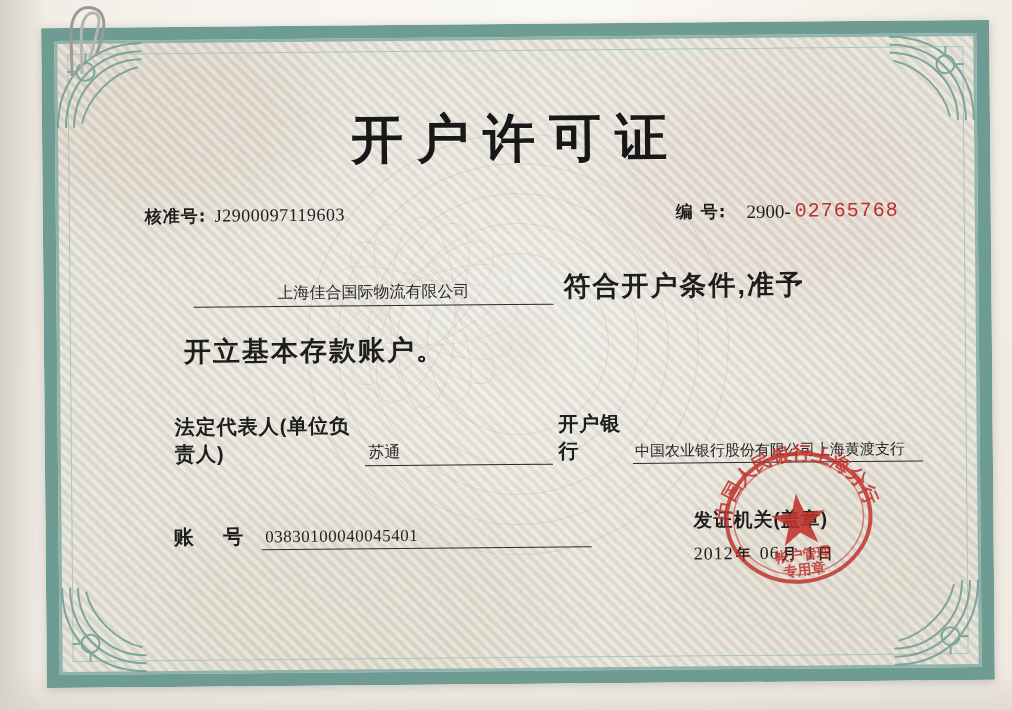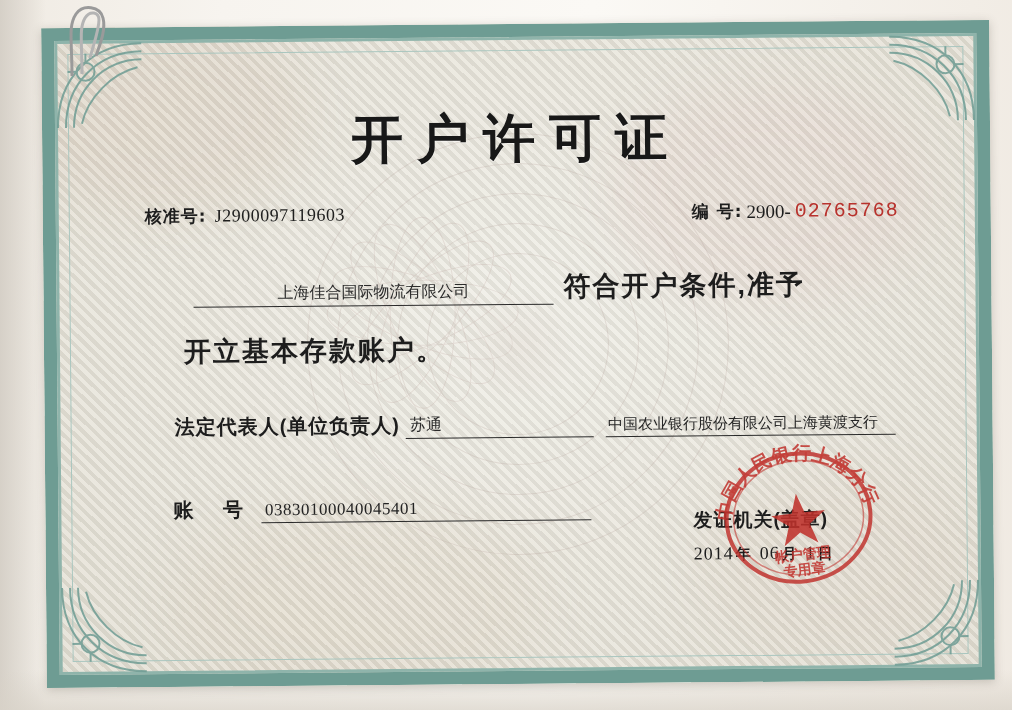--- a/index.html
+++ b/index.html
@@ -181,20 +181,21 @@
   .serial-wrap { display: flex; align-items: flex-end; gap: 4px; }
   .serial-red {
     color: #b8322d;
     font-family: "Liberation Mono", monospace;
     font-size: 20px;
     letter-spacing: 1px;
   }
   .serial-prefix {
     font-family: "Liberation Serif", serif;
     font-size: 19px;
+    margin-left: 16px;
   }
 
   .para1 {
     margin-top: 44px;
     padding-left: 100px;
     padding-right: 40px;
     display: flex;
     align-items: flex-end;
     font-size: 27px;
     font-weight: bold;
@@ -451,36 +452,37 @@
         <span>符合开户条件,准予</span>
       </div>
 
       <div class="para2">开立基本存款账户。</div>
 
       <div class="row-rep">
         <span>法定代表人(单位负责人)</span>
         <span class="fill-line rep-line">
           <span class="fill-text" style="position:absolute;left:4px;bottom:2px;">苏通</span>
         </span>
+        <span>开户银行</span>
         <span class="fill-line bank-line">
           <span class="bank-text-wrap">中国农业银行股份有限公司上海黄渡支行</span>
         </span>
       </div>
 
       <div class="row-acct">
         <span class="acct-label">账 号</span>
         <span class="fill-line acct-line" style="position:relative;">
           <span class="acct-text">03830100040045401</span>
         </span>
       </div>
 
       <div class="issuer">
         <div class="issuer-title">发证机关(盖章)</div>
         <div class="issuer-date">
-          <span class="num">2014</span>
+          <span class="num">2012</span>
           <span class="cn">年</span>
           <span class="num" style="margin-left:6px;">06</span>
           <span class="cn">月</span>
           <span class="num" style="margin-left:6px;">1</span>
           <span class="cn">日</span>
         </div>
       </div>
 
       <div class="seal">
         <svg width="178" height="150" viewBox="0 0 178 150">

